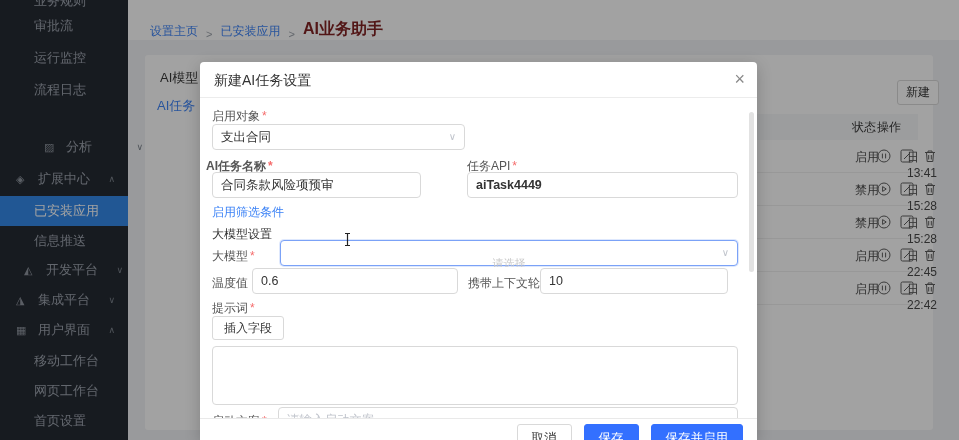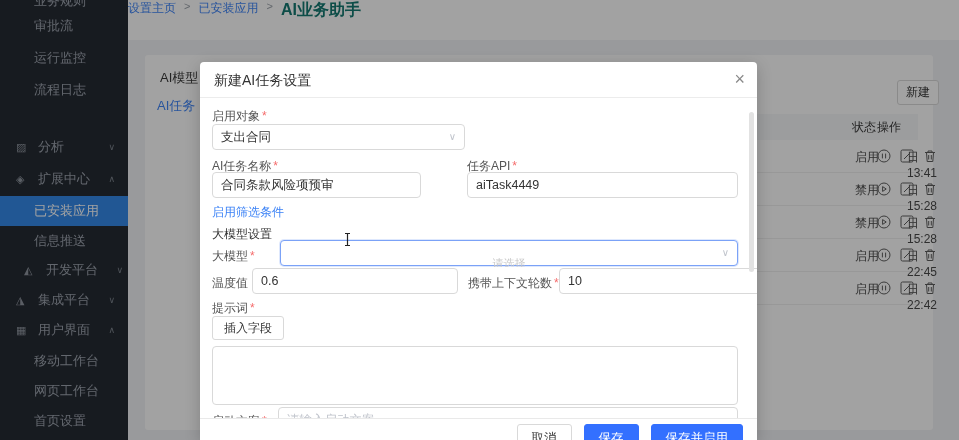--- a/index.html
+++ b/index.html
@@ -11,24 +11,24 @@
   .sidebar { position:absolute; left:0; top:0; width:128px; height:440px; background:#20262e; z-index:1; }
   .side-item { position:absolute; left:0; width:128px; height:28px; line-height:28px; color:#9aa1ac; font-size:13px; cursor:pointer; white-space:nowrap; }
   .side-item.sub { padding-left:34px; }
   .side-item.group { padding-left:16px; }
   .side-item .g-icon { display:inline-block; width:16px; font-size:11px; color:#8b929c; margin-right:6px; }
   .side-item .chev { position:absolute; right:13px; top:0; font-size:9px; color:#79808a; }
   .side-item.active { background:#2f86e8; color:#ffffff; height:30px; line-height:30px; }
 
   
   .main { position:absolute; left:128px; top:0; right:0; bottom:0; }
-  .crumb-bar { height:40px; background:#ffffff; display:flex; align-items:flex-start; }
+  .crumb-bar { height:40px; background:#ffffff; display:flex; align-items:flex-end; padding-left:22px; }
   .crumb-link { color:#3b82f6; font-size:12px; cursor:pointer; }
   .crumb-sep { color:#9aa0a8; font-size:11px; margin:0 8px; }
-  .crumb-current { color:#0f766e; font-size:16px; font-weight:600; }
+  .crumb-current { color:#7f1d1d; font-size:16px; font-weight:600; }
 
   .card { position:absolute; left:17px; top:55px; width:788px; bottom:10px; background:#ffffff; border-radius:3px; }
   .side-tab { position:absolute; font-size:13px; cursor:pointer; }
   .tab-model { left:15px; top:14px; color:#333; }
   .tab-task  { left:12px; top:42px; color:#3b82f6; }
   .new-btn { position:absolute; left:752px; top:25px; width:42px; height:25px; background:#fff; border:1px solid #d9d9d9; border-radius:3px; font-size:12px; color:#333; cursor:pointer; font-family:inherit; }
 
   .tbl-header { position:absolute; left:240px; right:15px; top:59px; height:26px; background:#f6f7f9; }
   .th-status { position:absolute; left:467px; top:5px; font-size:12px; color:#333; }
   .th-action { position:absolute; left:492px; top:5px; font-size:12px; color:#333; }
@@ -69,21 +69,21 @@
 <body>
 
 <div class="screen">
 
   <aside class="sidebar">
     <div class="side-item sub" style="top:-13px;"><span>业务规则</span></div>
     <div class="side-item sub" style="top:44px;"><span>运行监控</span></div>
     <div class="side-item sub" style="top:12px;"><span>审批流</span></div>
     <div class="side-item sub" style="top:76px;"><span>流程日志</span></div>
 
-    <div class="side-item group" style="top:133px;">
+    <div class="side-item group" style="top:133px;margin-left:28px;">
       <span class="g-icon">▨</span><span>分析</span>
       <span class="chev">∨</span>
     </div>
     <div class="side-item group" style="top:165px;">
       <span class="g-icon">◈</span><span>扩展中心</span>
       <span class="chev">∧</span>
     </div>
     <div class="side-item sub active" style="top:196px;"><span>已安装应用</span></div>
     <div class="side-item sub" style="top:227px;"><span>信息推送</span></div>
 
@@ -261,42 +261,42 @@
       <span class="m-title">新建AI任务设置</span>
       <span class="m-close">×</span>
     </div>
 
     <span class="m-label" style="left:12px; top:46px;"><span>启用对象</span><span class="req">*</span></span>
     <div class="sel" style="left:12px; top:62px; width:253px;">
       <span>支出合同</span>
       <span class="arrow">∨</span>
     </div>
 
-    <span class="m-label" style="left:12px; top:96px;"><span>AI任务名称</span><span class="req">*</span></span>
+    <span class="m-label" style="left:6px; top:96px;font-weight:bold;"><span>AI任务名称</span><span class="req">*</span></span>
     <input class="inp" style="left: 12px; top: 110px; width: 209px;" value="合同条款风险项预审">
     <span class="m-label" style="left:267px; top:96px;"><span>任务API</span><span class="req">*</span></span>
-    <input class="inp" style="left: 267px; top: 110px; width: 271px;" value="aiTask4449">
+    <input class="inp" style="left: 267px; top: 110px; width: 271px; font-weight: bold;" value="aiTask4449">
 
     <a class="m-link">启用筛选条件</a>
 
     <span class="m-label" style="left:12px; top:164px; color:#333;">大模型设置</span>
     <span class="m-label" style="left:12px; top:186px;"><span>大模型</span><span class="req">*</span></span>
     <div class="sel focused" style="left:80px; top:178px; width:458px;">
       <span class="clipped-hint">请选择</span>
       <span class="arrow">∨</span>
     </div>
     <svg class="ibeam" viewBox="0 0 9 15">
         <line x1="4.5" y1="1.5" x2="4.5" y2="13.5" stroke="#222" stroke-width="1.2"></line>
         <path d="M2 1.5h5M2 13.5h5" stroke="#222" stroke-width="1.2" fill="none"></path>
       </svg>
 
     <span class="m-label" style="left:12px; top:213px;">温度值</span>
     <input class="inp" style="left: 52px; top: 206px; width: 206px;" value="0.6">
     <span class="m-label" style="left:268px; top:213px;"><span>携带上下文轮数</span><span class="req">*</span></span>
-    <input class="inp" style="left: 359px; top: 206px; width: 212px;" value="10">
+    <input class="inp" style="left: 340px; top: 206px; width: 188px;" value="10">
 
     <span class="m-label" style="left:12px; top:238px;"><span>提示词</span><span class="req">*</span></span>
     <button class="insert-btn">插入字段</button>
     <textarea class="m-textarea" style=""></textarea>
 
     <span class="m-label" style="left:12px; top:351px;"><span>启动文案</span><span class="req">*</span></span>
     <input class="inp" style="left: 78px; top: 345px; width: 460px;" placeholder="请输入启动文案">
 
     <div class="m-scrollthumb"></div>
 

